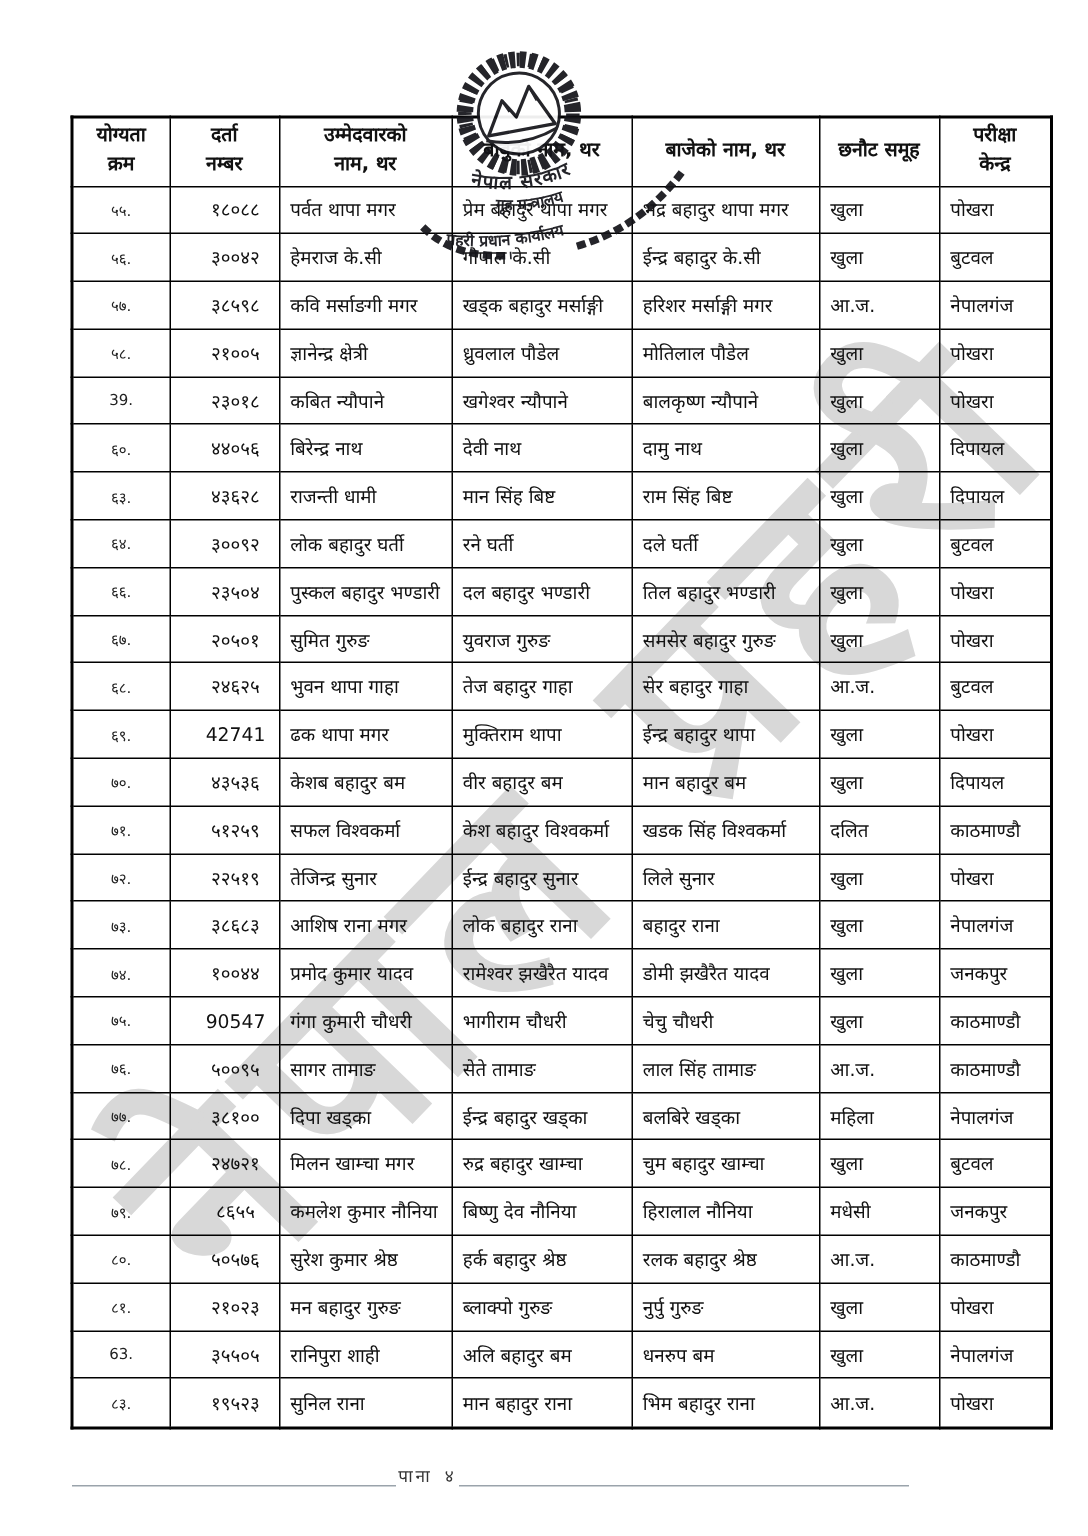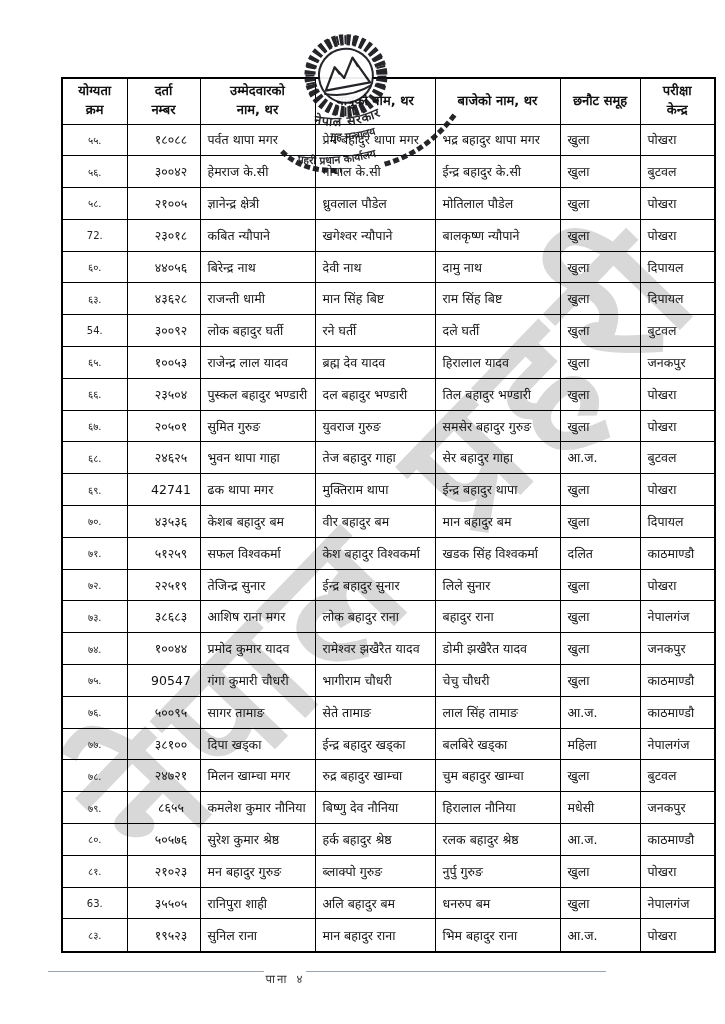--- a/index.html
+++ b/index.html
@@ -17,21 +17,21 @@
   
   .watermark{
     position:absolute; left:-190px; top:428px; width:1160px; height:230px;
     font-size:168px; font-weight:bold; letter-spacing:14px; white-space:nowrap;
     color:var(--watermark); transform:rotate(-46deg); transform-origin:center;
     z-index:0; line-height:230px; text-align:center; pointer-events:none;
   }
 
   
   table.roster{
-    position:absolute; left:61px; top:77px; width:653px; height:876px;
+    position:absolute; left:47px; top:77px; width:653px; height:876px;
     border-collapse:collapse; table-layout:fixed; z-index:1;
     background:transparent;
   }
   table.roster th, table.roster td{
     border:1px solid var(--border); vertical-align:middle;
     overflow:hidden; white-space:nowrap; background:transparent;
   }
   table.roster{border:2px solid var(--border);}
   thead tr{height:46px;}
   th{
@@ -45,21 +45,21 @@
 
   
   .stamp{
     position:absolute; left:264px; top:26px; width:214px; height:152px;
     z-index:2; pointer-events:none; opacity:.93;
   }
 
   
   .footer{
     position:absolute; left:0; top:971px; width:654px; height:20px;
-    display:flex; align-items:flex-start; justify-content:center; gap:2px; z-index:1;
+    display:flex; align-items:flex-end; justify-content:center; gap:2px; z-index:1;
   }
   .fline{display:block; height:1px; background:var(--footer-line);}
   .fline.left{width:216px;}
   .fline.right{width:300px;}
   .fpage{font-size:11.5px; color:#333; white-space:nowrap; letter-spacing:2px;}
   .fpage .num{margin-left:8px;}
 </style>
 </head>
 <body>
 
@@ -105,30 +105,39 @@
         <tr>
       <td class="c-sn">५६.</td>
       <td class="c-reg">३००४२</td>
       <td class="c-left">हेमराज के.सी</td>
       <td class="c-left">गोपाल के.सी</td>
       <td class="c-left">ईन्द्र बहादुर के.सी</td>
       <td class="c-left">खुला</td>
       <td class="c-left">बुटवल</td>
     </tr>
         <tr>
+      <td class="c-sn">५७.</td>
+      <td class="c-reg">३८५९८</td>
+      <td class="c-left">कवि मर्साङगी मगर</td>
+      <td class="c-left">खड्क बहादुर मर्साङ्गी</td>
+      <td class="c-left">हरिशर मर्साङ्गी मगर</td>
+      <td class="c-left">आ.ज.</td>
+      <td class="c-left">नेपालगंज</td>
+    </tr>
+        <tr>
       <td class="c-sn">५८.</td>
       <td class="c-reg">२१००५</td>
       <td class="c-left">ज्ञानेन्द्र क्षेत्री</td>
       <td class="c-left">ध्रुवलाल पौडेल</td>
       <td class="c-left">मोतिलाल पौडेल</td>
       <td class="c-left">खुला</td>
       <td class="c-left">पोखरा</td>
     </tr>
         <tr>
-      <td class="c-sn">72.</td>
+      <td class="c-sn">39.</td>
       <td class="c-reg">२३०१८</td>
       <td class="c-left">कबित न्यौपाने</td>
       <td class="c-left">खगेश्वर न्यौपाने</td>
       <td class="c-left">बालकृष्ण न्यौपाने</td>
       <td class="c-left">खुला</td>
       <td class="c-left">पोखरा</td>
     </tr>
         <tr>
       <td class="c-sn">६०.</td>
       <td class="c-reg">४४०५६</td>
@@ -141,36 +150,27 @@
         <tr>
       <td class="c-sn">६३.</td>
       <td class="c-reg">४३६२८</td>
       <td class="c-left">राजन्ती धामी</td>
       <td class="c-left">मान सिंह बिष्ट</td>
       <td class="c-left">राम सिंह बिष्ट</td>
       <td class="c-left">खुला</td>
       <td class="c-left">दिपायल</td>
     </tr>
         <tr>
-      <td class="c-sn">54.</td>
+      <td class="c-sn">६४.</td>
       <td class="c-reg">३००९२</td>
       <td class="c-left">लोक बहादुर घर्ती</td>
       <td class="c-left">रने घर्ती</td>
       <td class="c-left">दले घर्ती</td>
       <td class="c-left">खुला</td>
       <td class="c-left">बुटवल</td>
-    </tr>
-        <tr>
-      <td class="c-sn">६५.</td>
-      <td class="c-reg">१००५३</td>
-      <td class="c-left">राजेन्द्र लाल यादव</td>
-      <td class="c-left">ब्रह्म देव यादव</td>
-      <td class="c-left">हिरालाल यादव</td>
-      <td class="c-left">खुला</td>
-      <td class="c-left">जनकपुर</td>
     </tr>
         <tr>
       <td class="c-sn">६६.</td>
       <td class="c-reg">२३५०४</td>
       <td class="c-left">पुस्कल बहादुर भण्डारी</td>
       <td class="c-left">दल बहादुर भण्डारी</td>
       <td class="c-left">तिल बहादुर भण्डारी</td>
       <td class="c-left">खुला</td>
       <td class="c-left">पोखरा</td>
     </tr>

